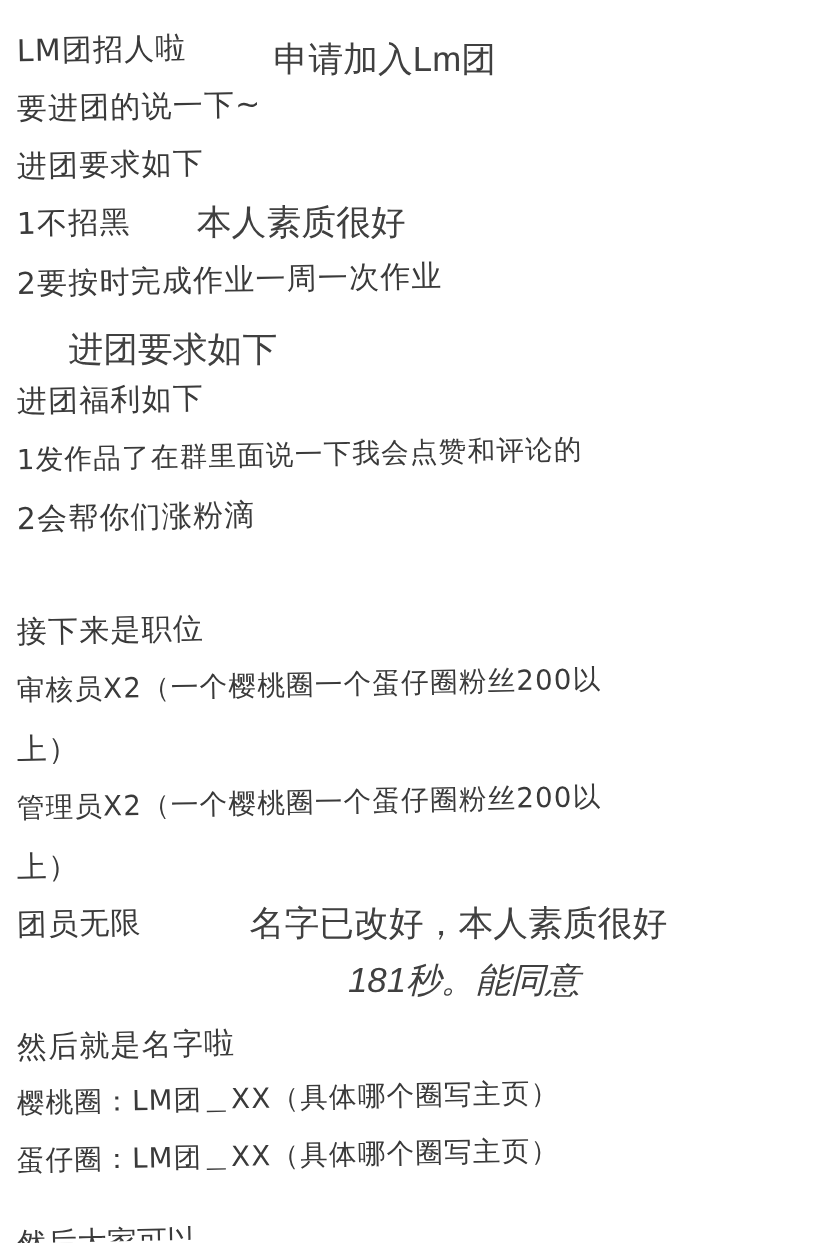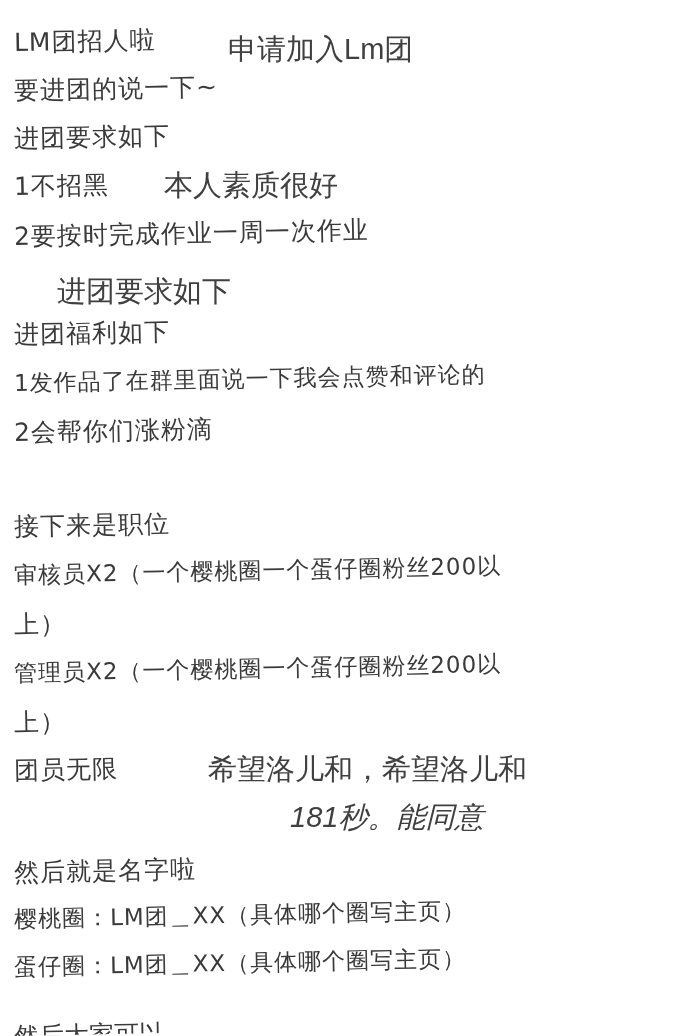--- a/index.html
+++ b/index.html
@@ -76,18 +76,18 @@
   <div class="hand small" style="left:14px; top:658px;">管理员X2（一个樱桃圈一个蛋仔圈粉丝200以</div>
   <div class="hand" style="left:14px; top:706px;">上）</div>
   <div class="hand" style="left:14px; top:754px;">团员无限</div>
   <div class="hand" style="left:14px; top:856px;">然后就是名字啦</div>
   <div class="hand small" style="left:14px; top:904px;">樱桃圈：LM团＿XX（具体哪个圈写主页）</div>
   <div class="hand small" style="left:14px; top:952px;">蛋仔圈：LM团＿XX（具体哪个圈写主页）</div>
 
   <div class="typed big" style="left:228px; top:30px;">申请加入Lm团</div>
   <div class="typed big" style="left:164px; top:166px;">本人素质很好</div>
   <div class="typed big" style="left:57px; top:272px;">进团要求如下</div>
-  <div class="typed big" style="left:208px; top:750px;">希望洛儿和，希望洛儿和</div>
+  <div class="typed big" style="left:208px; top:750px;">名字已改好，本人素质很好</div>
   <div class="typed big" style="left:290px; top:798px;font-style:italic;">181秒。能同意</div>
 
   <div class="bottom-cut">然后大家可以</div>
 
 </div>
 
 </body></html>

